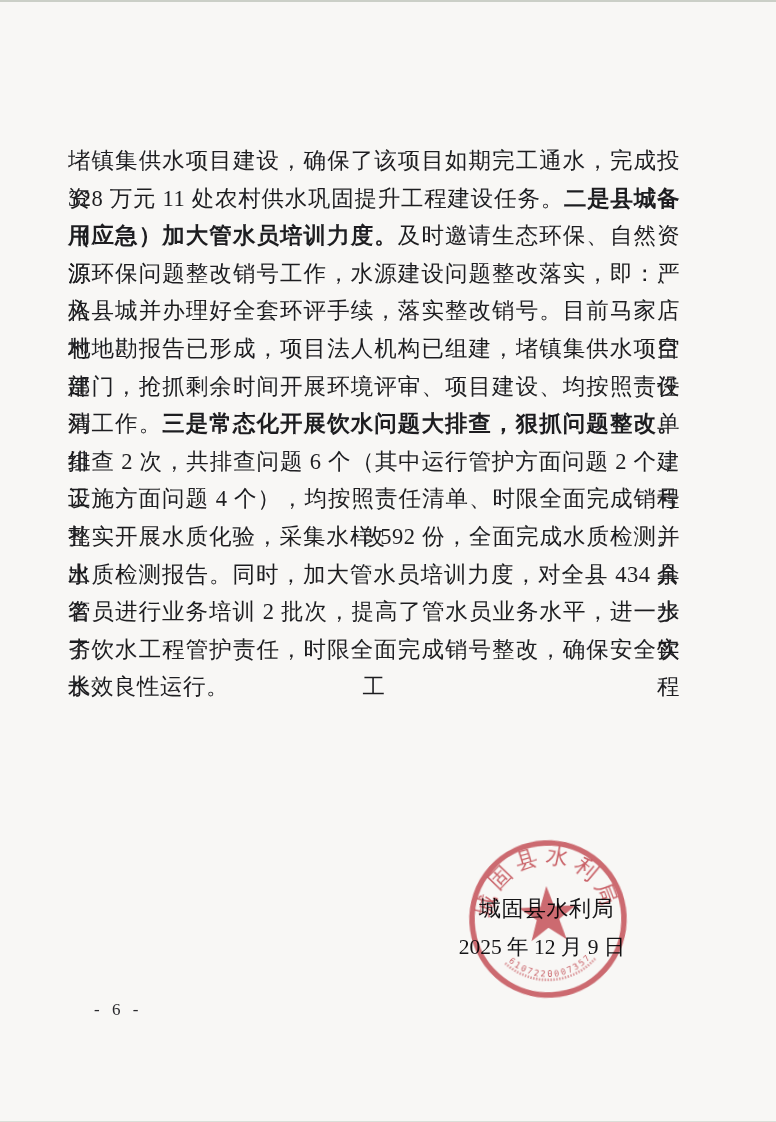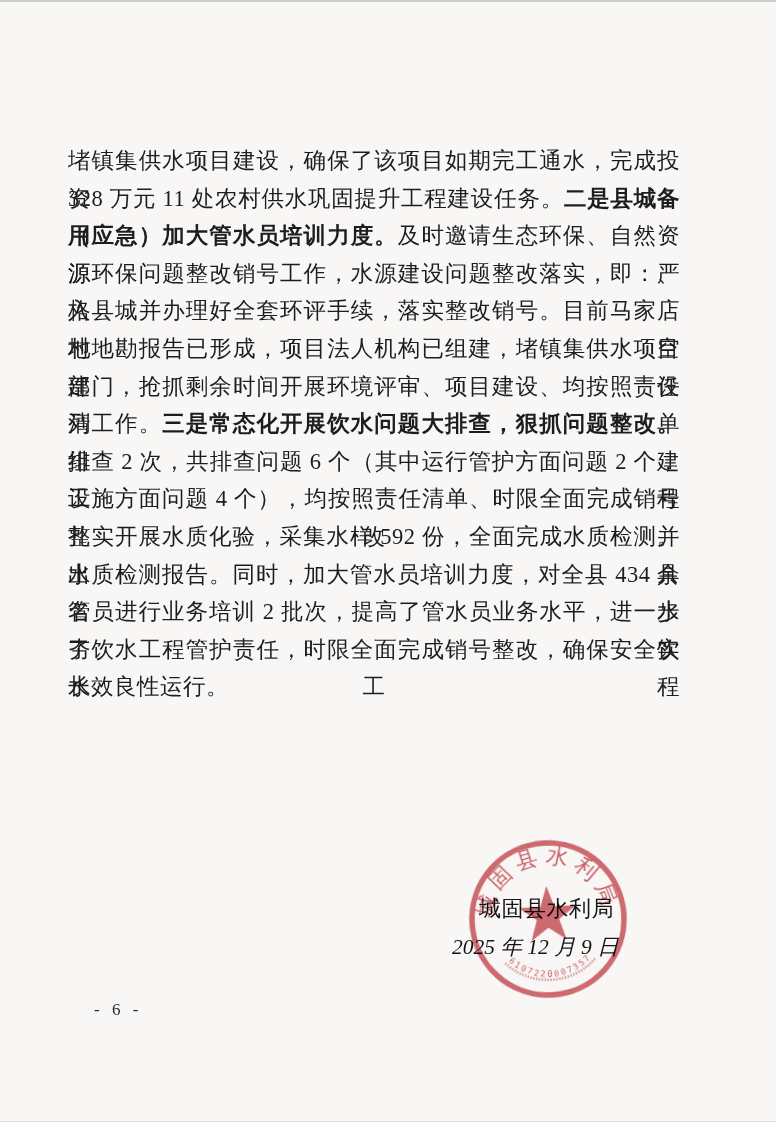--- a/index.html
+++ b/index.html
@@ -62,23 +62,23 @@
     text-align: center;
     color: #141416;
     white-space: nowrap;
   }
   .signature-date {
     position: absolute;
     left: 452px;
     top: 932px;
     width: 180px;
     font-size: 21.5px;
+    text-align: center;
     color: #141416;
     white-space: nowrap;
-    font-style: italic;
   }
   
   .page-number {
     position: absolute;
     left: 94px;
     top: 1000px;
     font-size: 17px;
     letter-spacing: 4px;
     color: #2a2a2d;
   }

